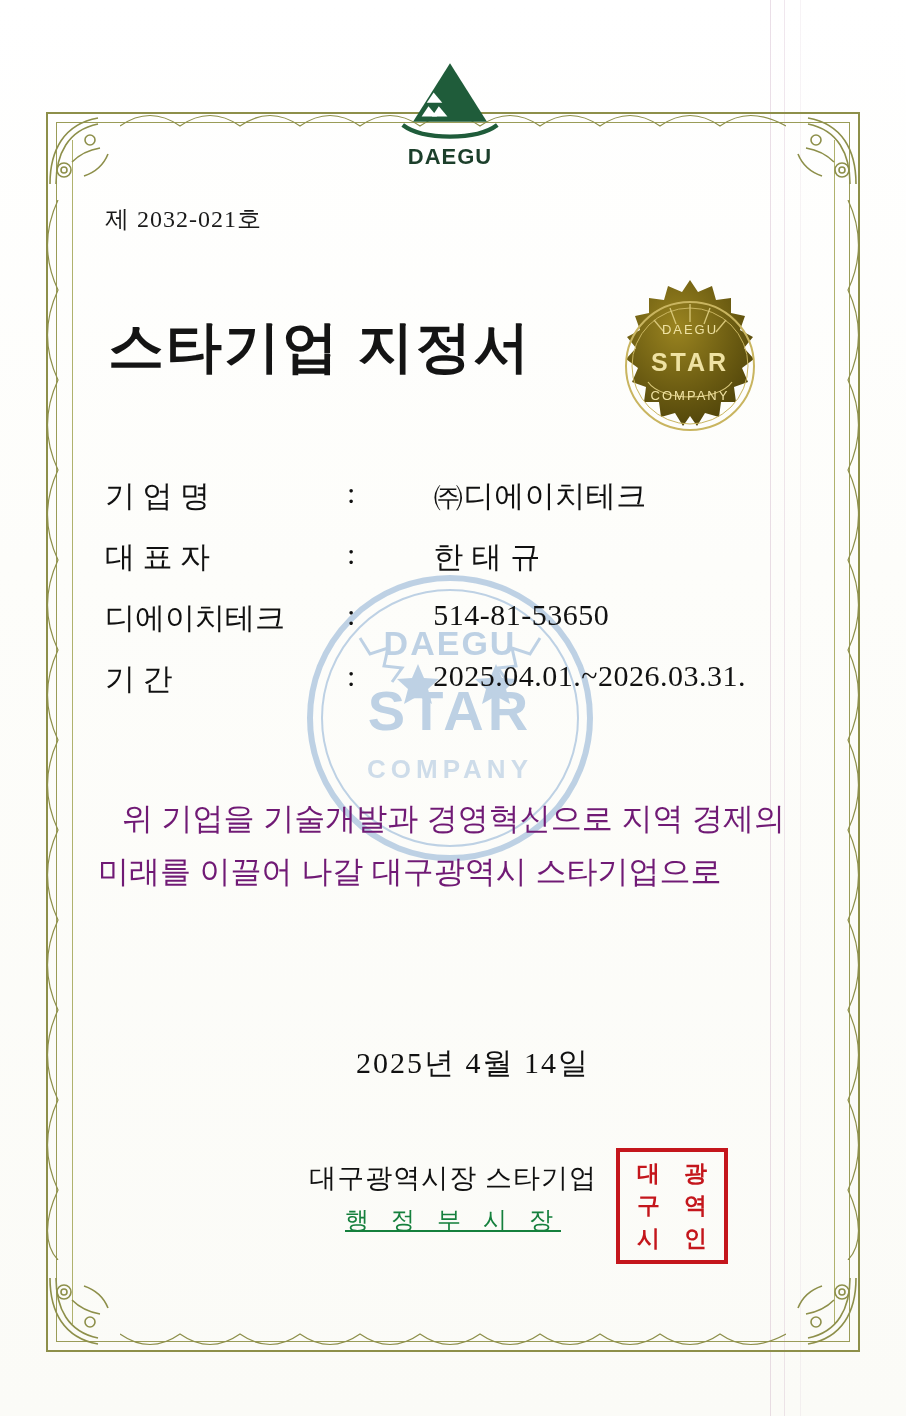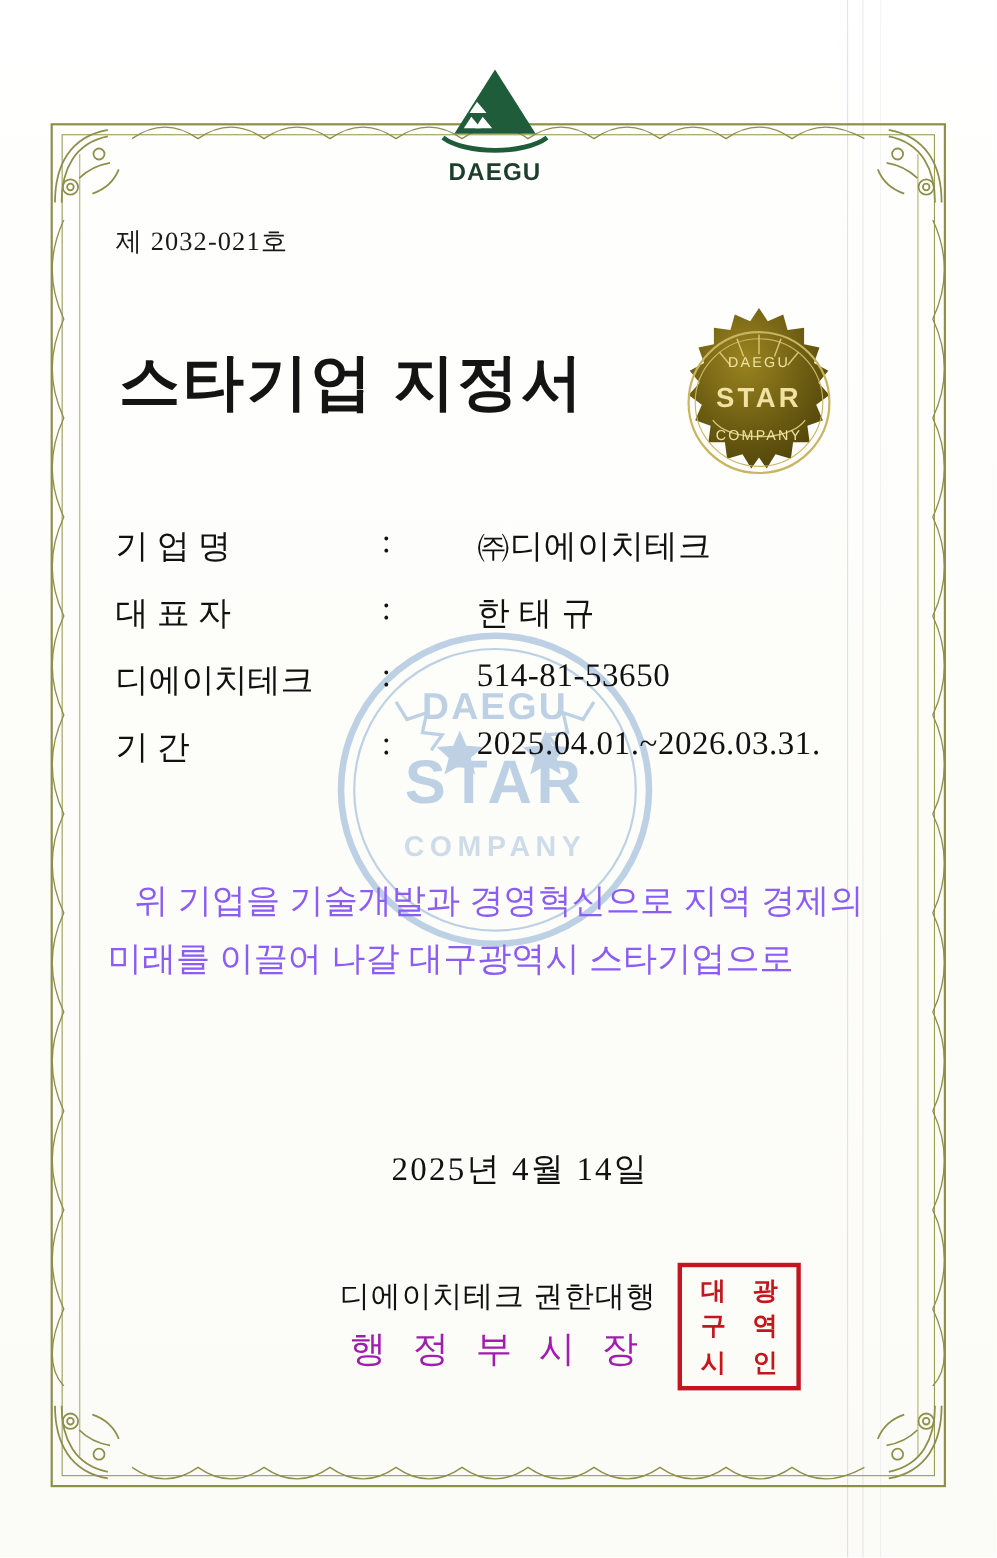--- a/index.html
+++ b/index.html
@@ -186,21 +186,21 @@
   .field-value { letter-spacing: 0.5px; margin-left: 44px; }
 
   
   .body-text {
     position: absolute;
     left: 98px; top: 792px;
     width: 716px;
     font-family: "Liberation Sans", sans-serif;
     font-size: 31px;
     line-height: 1.72;
-    color: #8b5cf6;
+    color: #701a75;
   }
   .body-text .indent { padding-left: 24px; }
   .body-text b { font-weight: normal; margin-top: 48px; }
 
   
   .date {
     position: absolute;
     left: 0; right: 0; top: 1043px;
     text-align: center;
     font-size: 30px;
@@ -215,23 +215,24 @@
     left: 0; right: 0; top: 1160px;
     text-align: center;
   }
   .sig-line1 {
     font-size: 27px;
     letter-spacing: 1px;
     color: #111;
     margin-bottom: 8px;
   }
   .sig-line2 {
-    font-size: 33px;
+    font-size: 24px;
     letter-spacing: 8px;
-    color: #a21caf;
+    color: #15803d;
+    text-decoration: underline;
   }
   .sig-name {
     position: absolute;
     left: 486px; top: 1186px;
     font-size: 42px;
     letter-spacing: 6px;
     color: #111;
   }
   
   .red-seal {
@@ -426,21 +427,21 @@
   </div>
 
   <div class="body-text">
     <div class="indent">위 기업을 기술개발과 경영혁신으로 지역 경제의</div>
     <div><span>미래를 이끌어 나갈 </span><b>대구광역시 스타기업</b><span>으로</span></div>
   </div>
 
   <div class="date">2025년  4월  14일</div>
 
   <div class="sig-block">
-    <div class="sig-line1">디에이치테크 권한대행</div>
+    <div class="sig-line1">대구광역시장 스타기업</div>
     <div class="sig-line2">행 정 부 시 장</div>
   </div>
 
   <div class="red-seal">
     <div class="red-seal-grid">
       <span>대</span>
       <span>광</span>
       <span>구</span>
       <span>역</span>
       <span>시</span>

